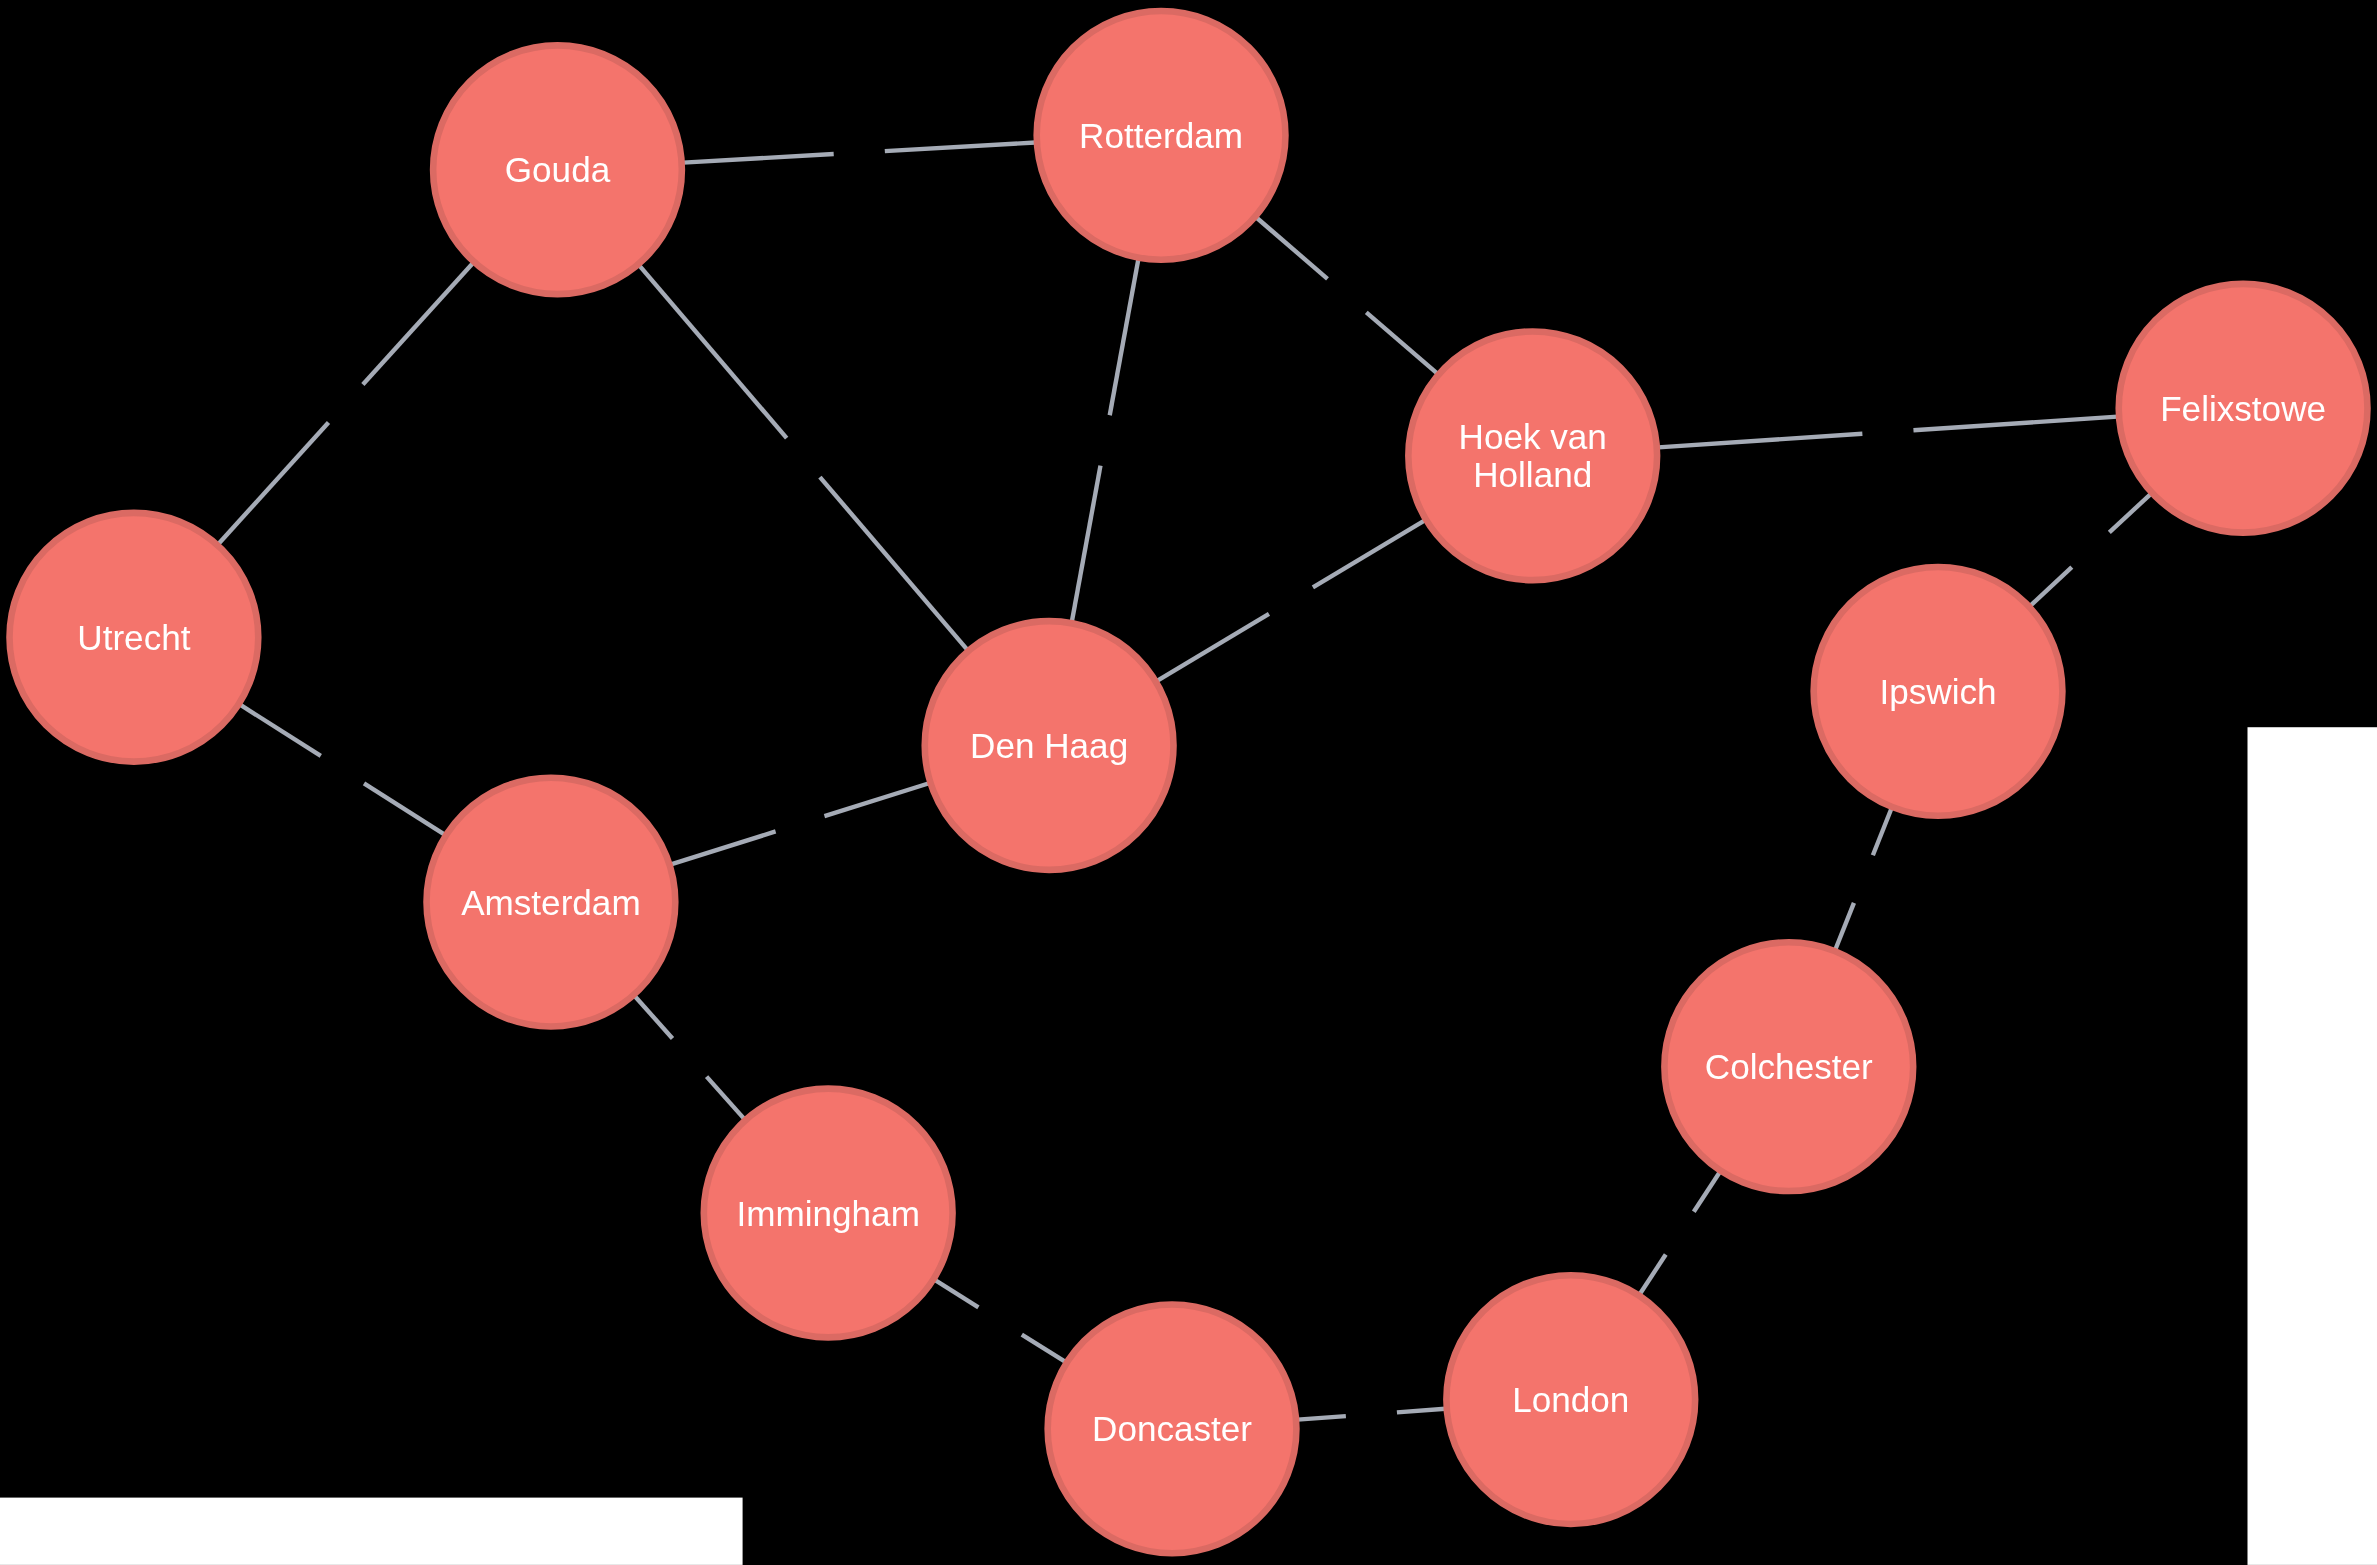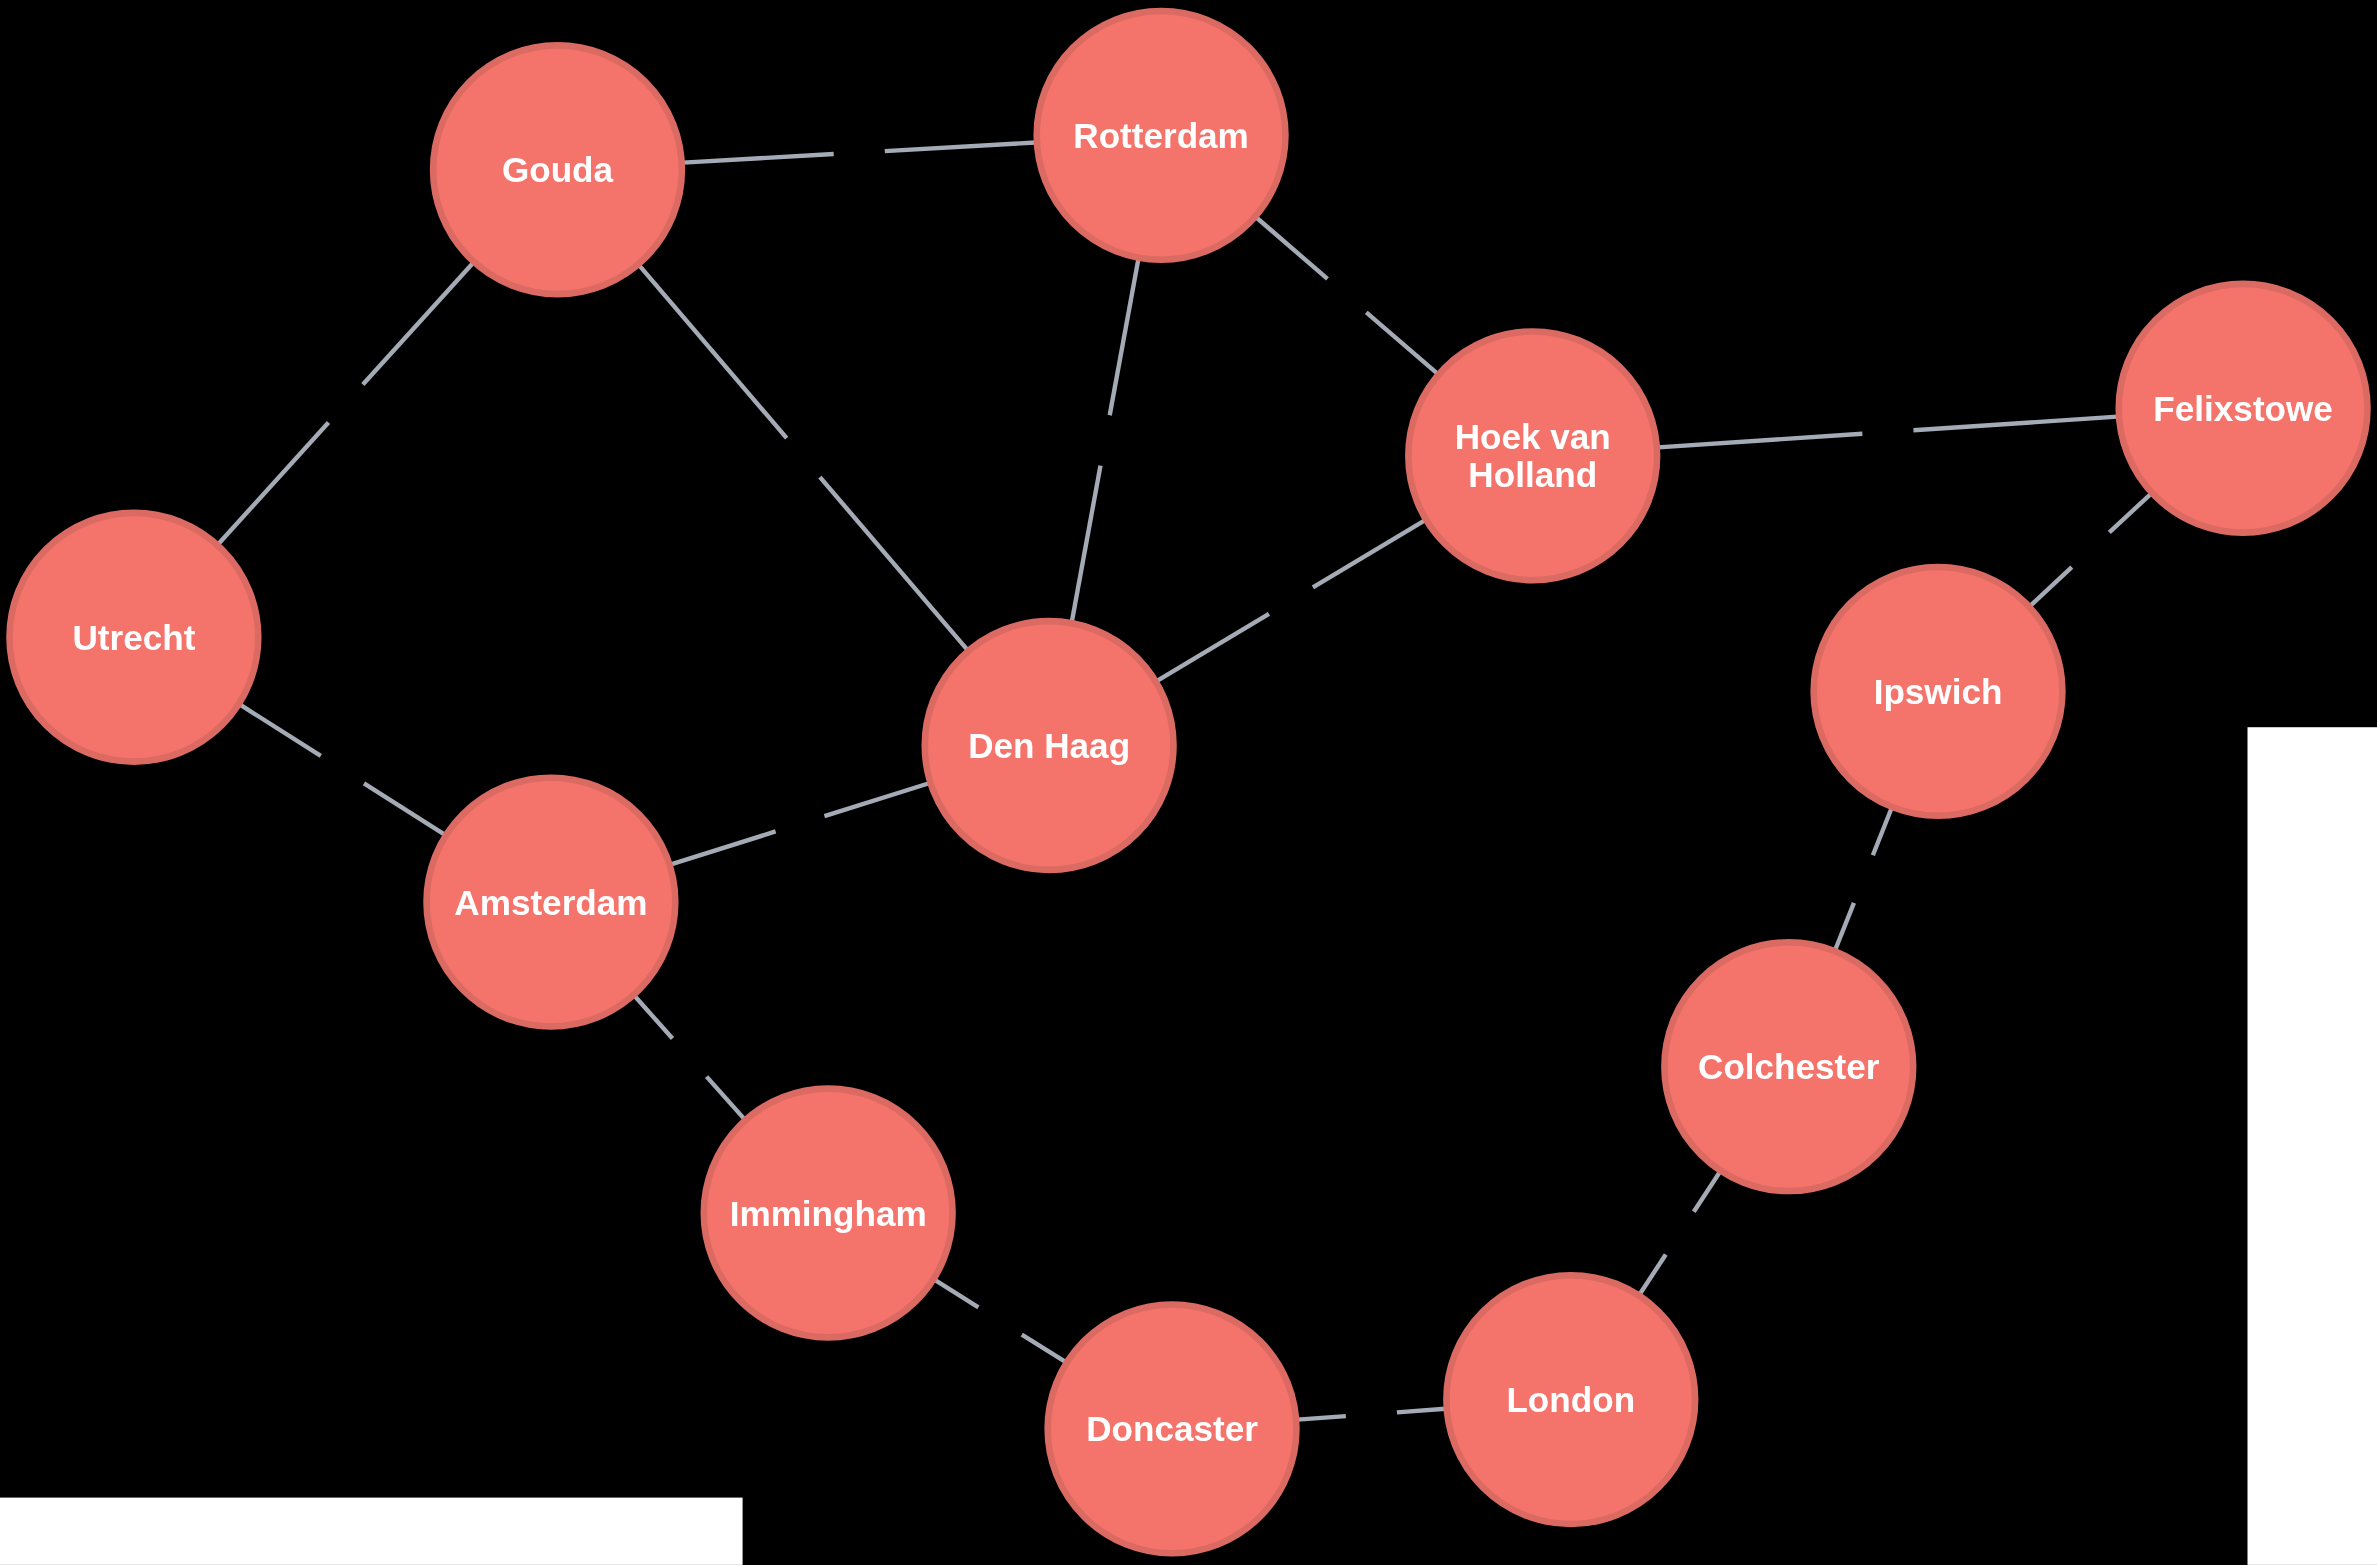--- a/index.html
+++ b/index.html
@@ -3,21 +3,20 @@
 <meta charset="utf-8">
 <style>
   html, body {
     margin: 0;
     padding: 0;
     background: #000000;
   }
   .viewport {
     width: 100%;
     font-family: "Liberation Sans", sans-serif;
-    font-weight: bold;
   }
   svg {
     display: block;
     width: 100%;
     height: auto;
   }
   .node-label {
     font-family: "Liberation Sans", sans-serif;
     fill: #ffffff;
     text-anchor: middle;

